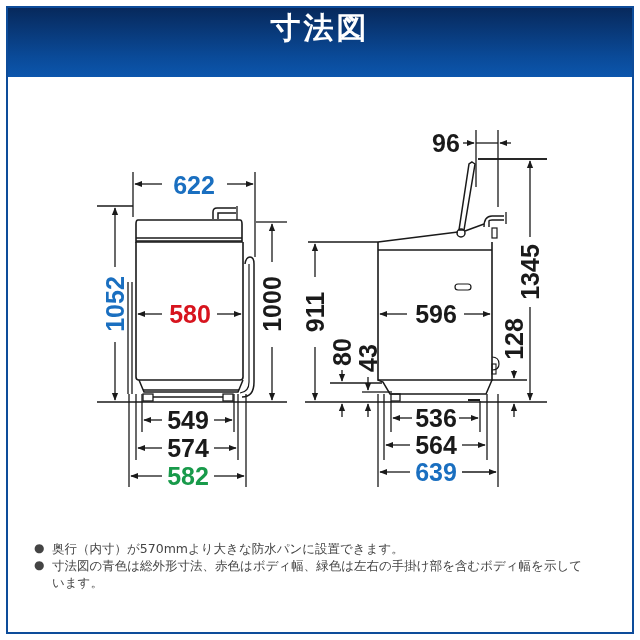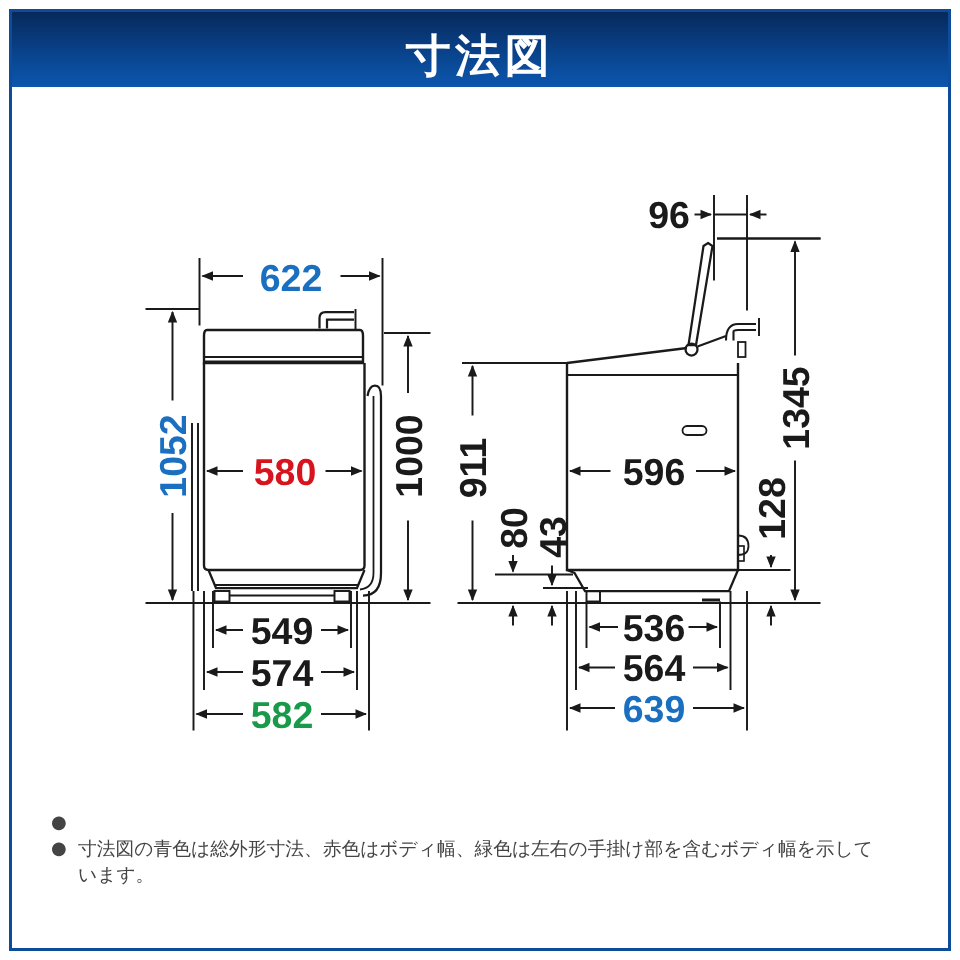--- a/index.html
+++ b/index.html
@@ -1,18 +1,18 @@
 <!DOCTYPE html>
 <html><head>
 <meta charset="utf-8">
 <style>
   html,body{margin:0;padding:0;background:#fff;}
   body{width:640px;height:640px;position:relative;overflow:hidden;font-family:"DejaVu Sans","Liberation Sans",sans-serif;}
   .frame{position:absolute;left:6px;top:6px;width:624px;height:624px;border:2px solid #0d4c9a;box-sizing:content-box;background:#fff;}
-  .header{position:absolute;left:0;top:0;width:624px;height:50px;background:linear-gradient(#07295c,#0a4a98 70%,#0c56ad);display:flex;align-items:flex-end;justify-content:center;}
+  .header{position:absolute;left:0;top:0;width:624px;height:69px;background:linear-gradient(#07295c,#0a4a98 70%,#0c56ad);display:flex;align-items:flex-start;justify-content:center;}
   .header-title{color:#fff;font-size:30px;font-weight:bold;letter-spacing:3px;}
   .drawing{position:absolute;left:-6px;top:-6px;width:640px;height:640px;}
   .notes{position:absolute;left:34px;top:540px;width:560px;font-size:12.5px;color:#444;line-height:17px;}
   .note{display:flex;}
   .bullet{color:#444;width:18px;flex:none;font-size:12px;}
   .dim{font-family:"Liberation Sans","DejaVu Sans",sans-serif;font-weight:bold;font-size:25px;}
 </style>
 </head>
 <body>
 
@@ -174,18 +174,19 @@
       <text x="434" y="425" text-anchor="middle" fill="#1a1a1a">536</text>
       <text x="434" y="452" text-anchor="middle" fill="#1a1a1a">564</text>
       <text x="434" y="479" text-anchor="middle" fill="#1a6fc0">639</text>
     </g>
   </svg>
 </div>
 
 <div class="notes">
   <div class="note">
     <span class="bullet">●</span>
+    <span>奥行（内寸）が570mmより大きな防水パンに設置できます。</span>
   </div>
   <div class="note">
     <span class="bullet">●</span>
     <span>寸法図の青色は総外形寸法、赤色はボディ幅、緑色は左右の手掛け部を含むボディ幅を示しています。</span>
   </div>
 </div>
 
 </body></html>

